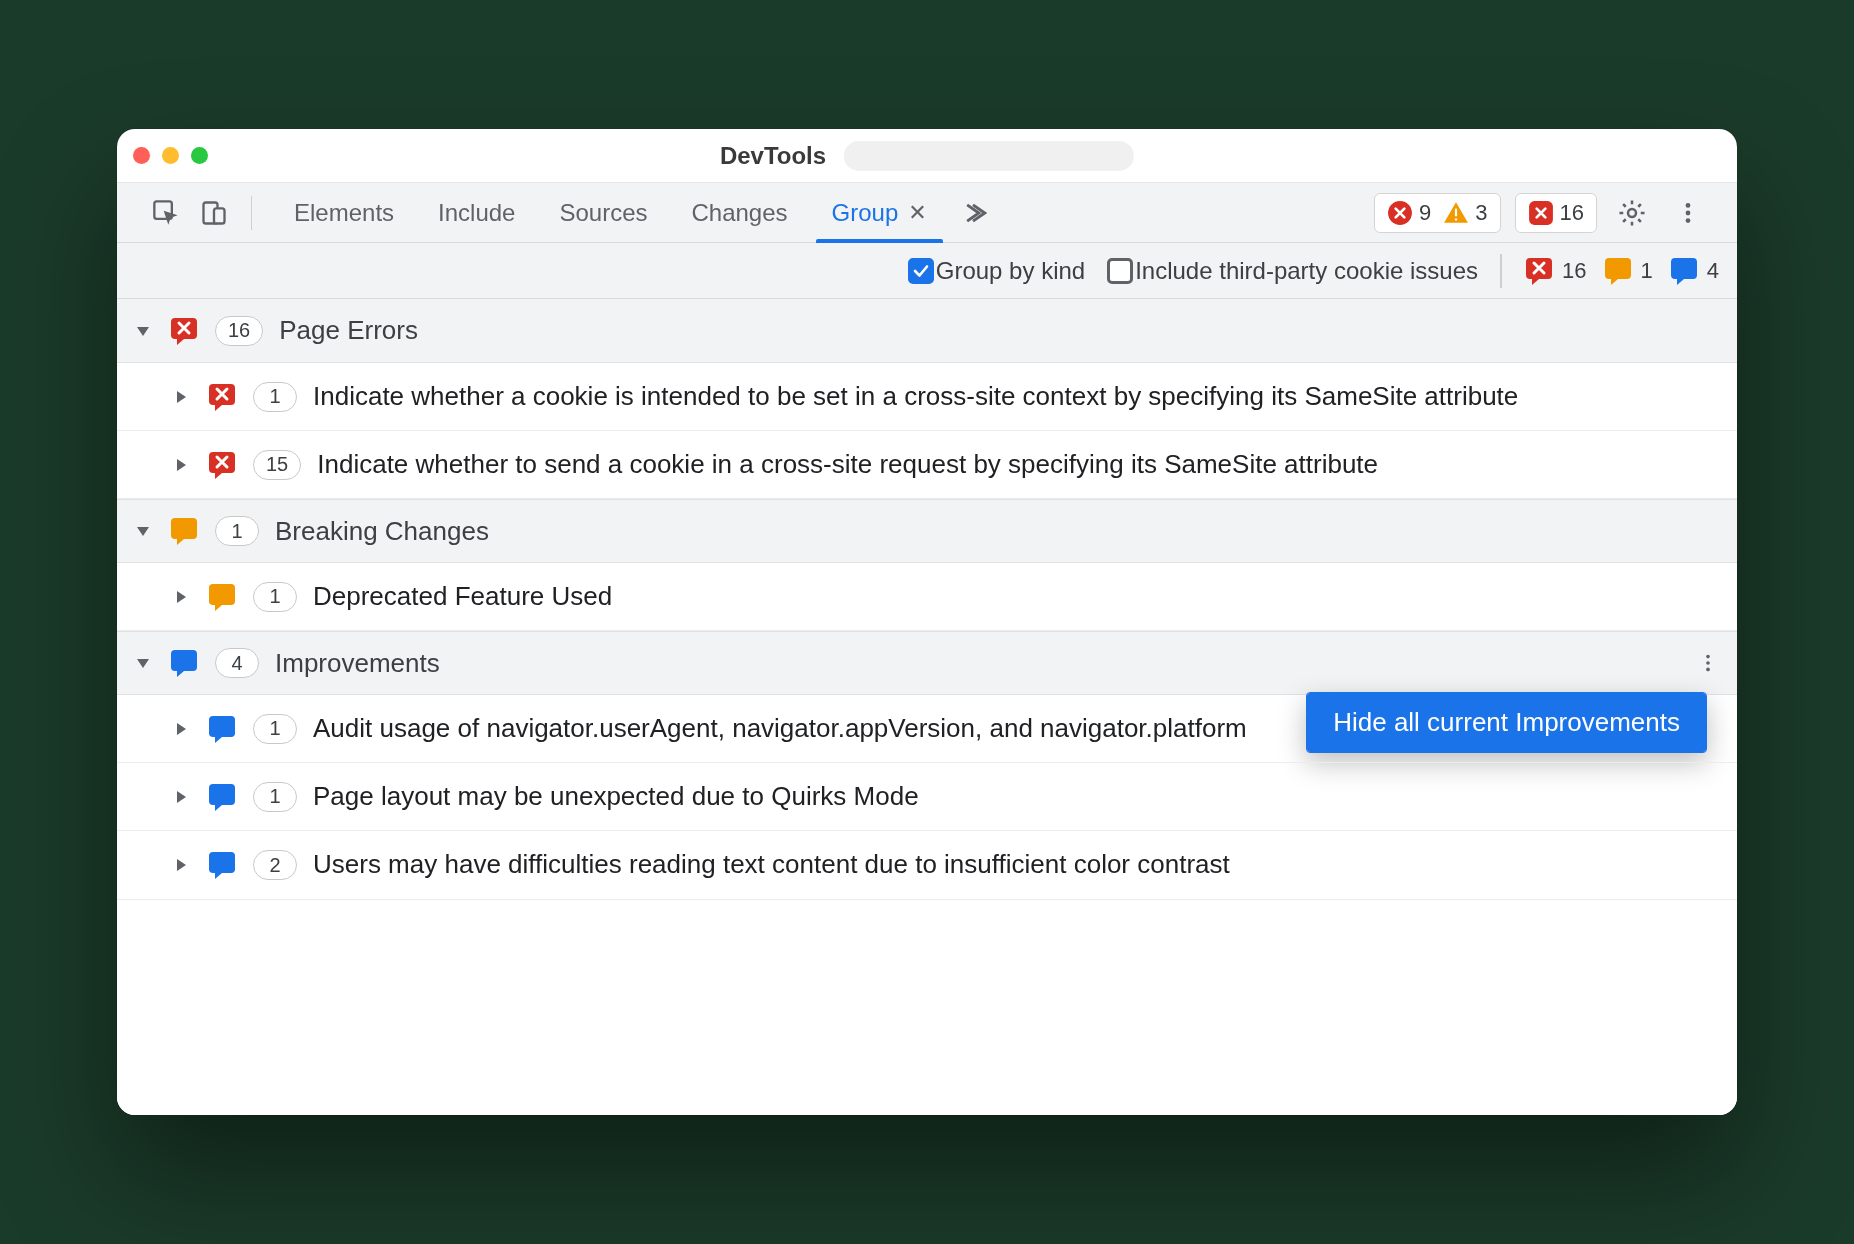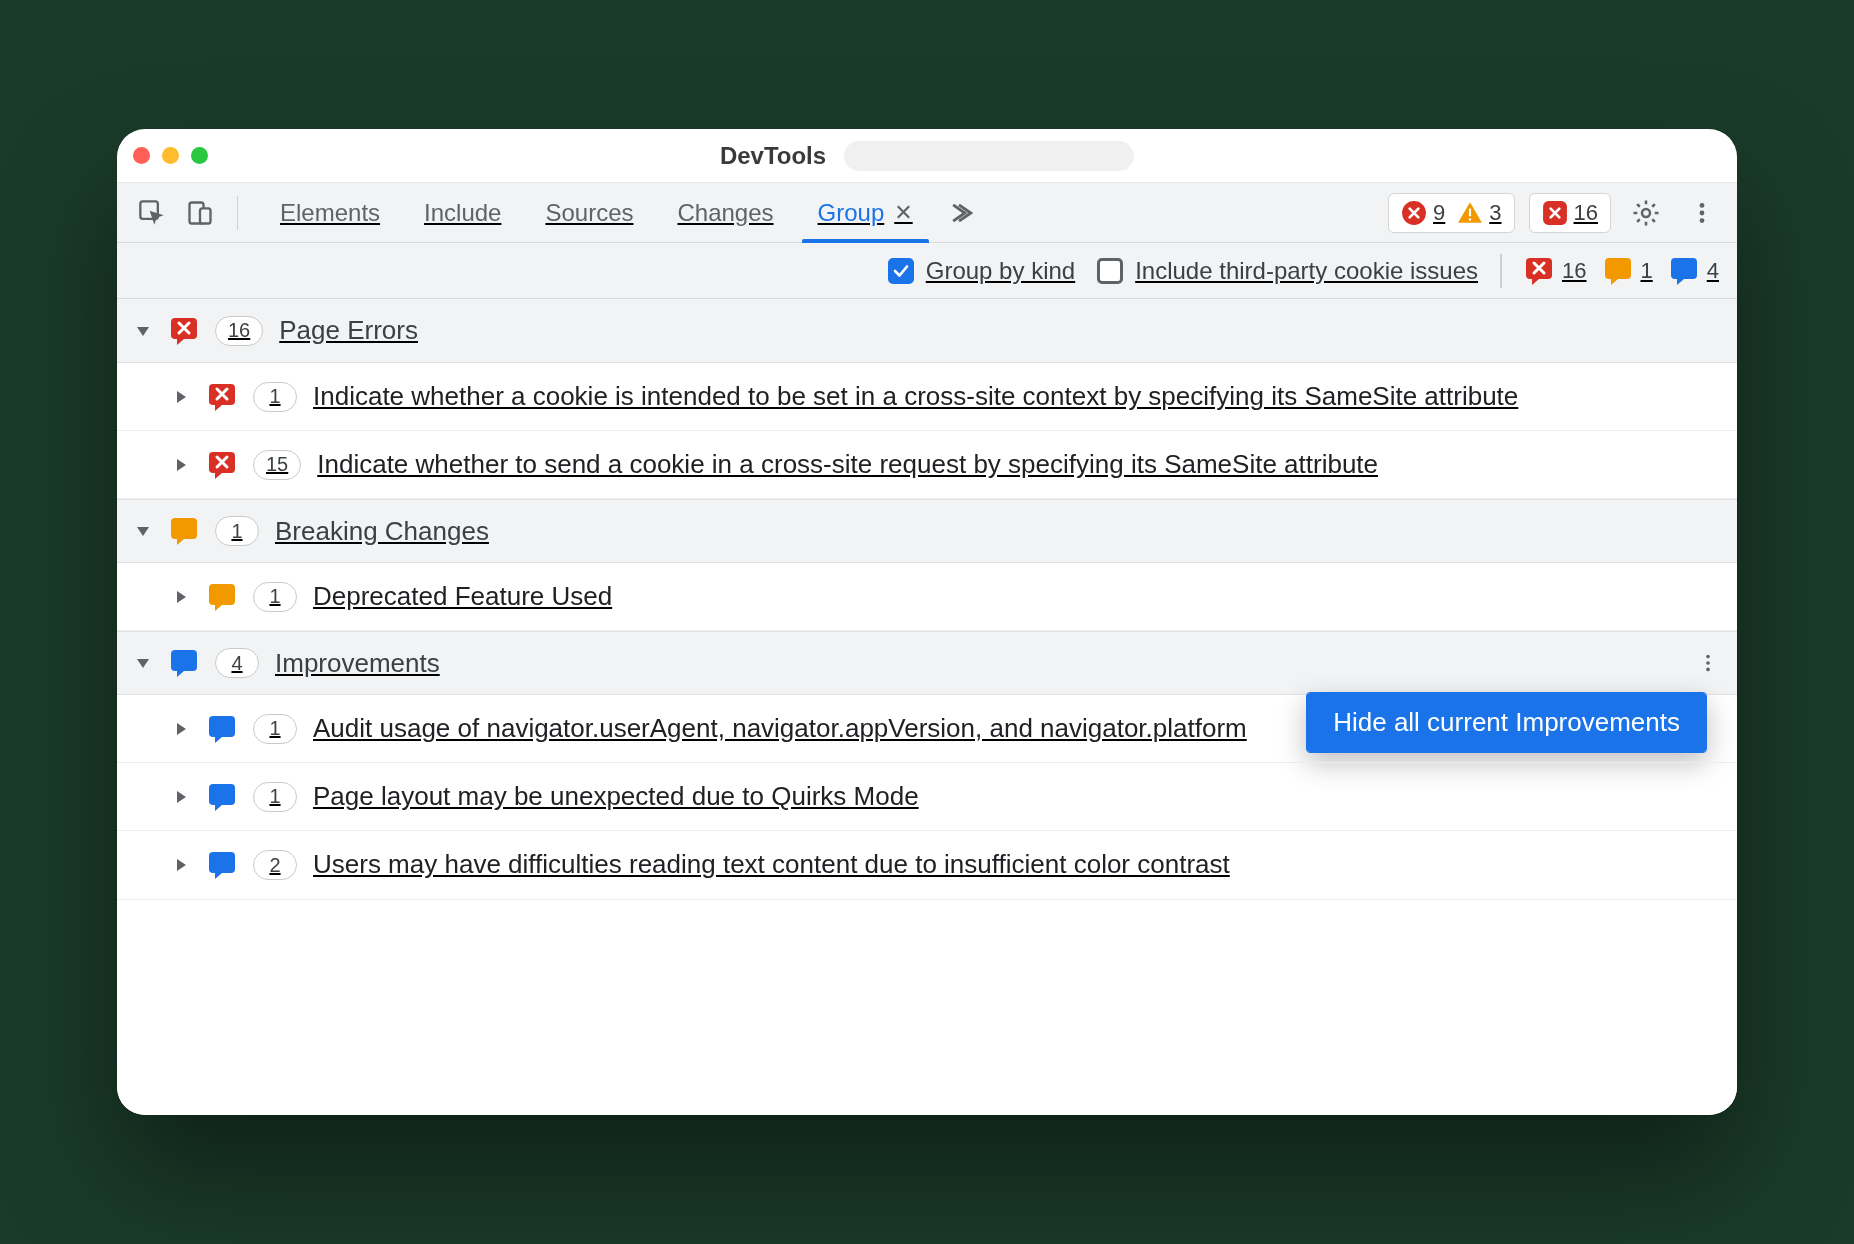--- a/index.html
+++ b/index.html
@@ -1,47 +1,47 @@
 <!DOCTYPE html>
 <html><head>
 <meta charset="utf-8">
 <style>
   * { box-sizing: border-box; margin: 0; padding: 0; }
   html, body { width: 1854px; height: 1244px; background: #1b3b2a; font-family: "Helvetica Neue", Arial, sans-serif; }
   .stage { width: 1854px; height: 1244px; position: relative; display:flex; align-items:center; justify-content:center; }
   .window {
-    width: 1620px; height: 986px; background: #fff; border-radius: 28px;
+    width: 1620px; height: 986px; background: #fff; border-radius: 18px;
     box-shadow: 0 60px 120px rgba(0,0,0,.45), 0 0 0 1px rgba(0,0,0,.05);
-    overflow: hidden; display:flex; flex-direction:column;text-decoration:underline;
+    overflow: hidden; display:flex; flex-direction:column;
   }
   
   .titlebar { height: 54px; display:flex; align-items:center; padding: 0 16px; border-bottom:1px solid #e6e6e6; position:relative;}
   .traffic { display:flex; gap:12px; align-items:center; }
   .dot { width:17px; height:17px; border-radius:50%; }
   .dot.red{background:#ff5f57;} .dot.yellow{background:#febc2e;} .dot.green{background:#28c840;}
   .win-title { position:absolute; left:50%; transform:translateX(-50%); font-size:24px; color:#3a3a3a; font-weight:600; display:flex; align-items:center; gap:18px;}
   .title-pill { width: 290px; height: 30px; background:#f0f0f0; border-radius: 16px;}
   
-  .tabstrip { height: 60px; display:flex; align-items:center; padding: 0 14px; border-bottom:1px solid #d9d9d9; gap:10px; background:#f1f3f4;}
+  .tabstrip { height: 60px; display:flex; align-items:center; padding: 0 28px; border-bottom:1px solid #d9d9d9; gap:10px; background:#f1f3f4;}
   .ts-left { display:flex; align-items:center; gap:6px; }
   .icon-btn { width:42px; height:42px; display:flex; align-items:center; justify-content:center; color:#5f6368; border-radius:4px;}
   .vsep { width:1px; height:34px; background:#d0d0d0; margin:0 10px;}
   .tabs { display:flex; align-items:stretch; gap:0; height:100%; }
   .tab { display:flex; align-items:center; gap:10px; padding:0 22px; font-size:24px; color:#5f6368; position:relative; cursor:default;}
   .tab.active { color:#1a73e8; }
   .tab.active::after{content:""; position:absolute; left:6px; right:6px; bottom:-1px; height:4px; background:#1a73e8; border-radius:2px 2px 0 0;}
   .tab .close { font-size:22px; color:#5f6368;}
   .overflow { display:flex; align-items:center; padding:0 10px; color:#5f6368;}
   .ts-right { margin-left:auto; display:flex; align-items:center; gap:14px;}
   .badge-group{ display:flex; align-items:center; gap:12px; border:1px solid #d4d4d4; background:#fff; border-radius:6px; padding:4px 12px; height:40px;}
   .badge-item{ display:flex; align-items:center; gap:6px; font-size:22px; color:#3c4043;}
   .gear, .kebab { color:#5f6368; }
   
   .optbar { height:56px; background:#f1f3f4; border-bottom:1px solid #d9d9d9; display:flex; align-items:center; justify-content:flex-end; padding:0 18px; gap:22px; font-size:24px; color:#3c4043;}
-  .chk { display:flex; align-items:center; gap:12px;text-align:center;}
+  .chk { display:flex; align-items:center; gap:2px;text-align:center;}
   .chkbox { width:26px; height:26px; border:3px solid #5f6368; border-radius:5px; display:flex; align-items:center; justify-content:center; background:#fff;}
   .chkbox.checked{ background:#1a73e8; border-color:#1a73e8;}
   .vline { width:2px; height:34px; background:#cfcfcf; }
   .sev-counts{ display:flex; align-items:center; gap:16px;}
   .sev{ display:flex; align-items:center; gap:8px; font-size:22px; color:#3c4043;}
   
   .list { flex:1; overflow:auto; background:#fff;}
   .group-header { height:64px; display:flex; align-items:center; gap:16px; padding:0 16px; background:#f1f3f4; border-top:1px solid #e2e2e2; border-bottom:1px solid #e2e2e2; font-size:26px; color:#3c4043; position:relative;}
   .group-header:first-child{border-top:none;}
   .disclosure { width:20px; display:flex; justify-content:center; color:#5f6368;}

